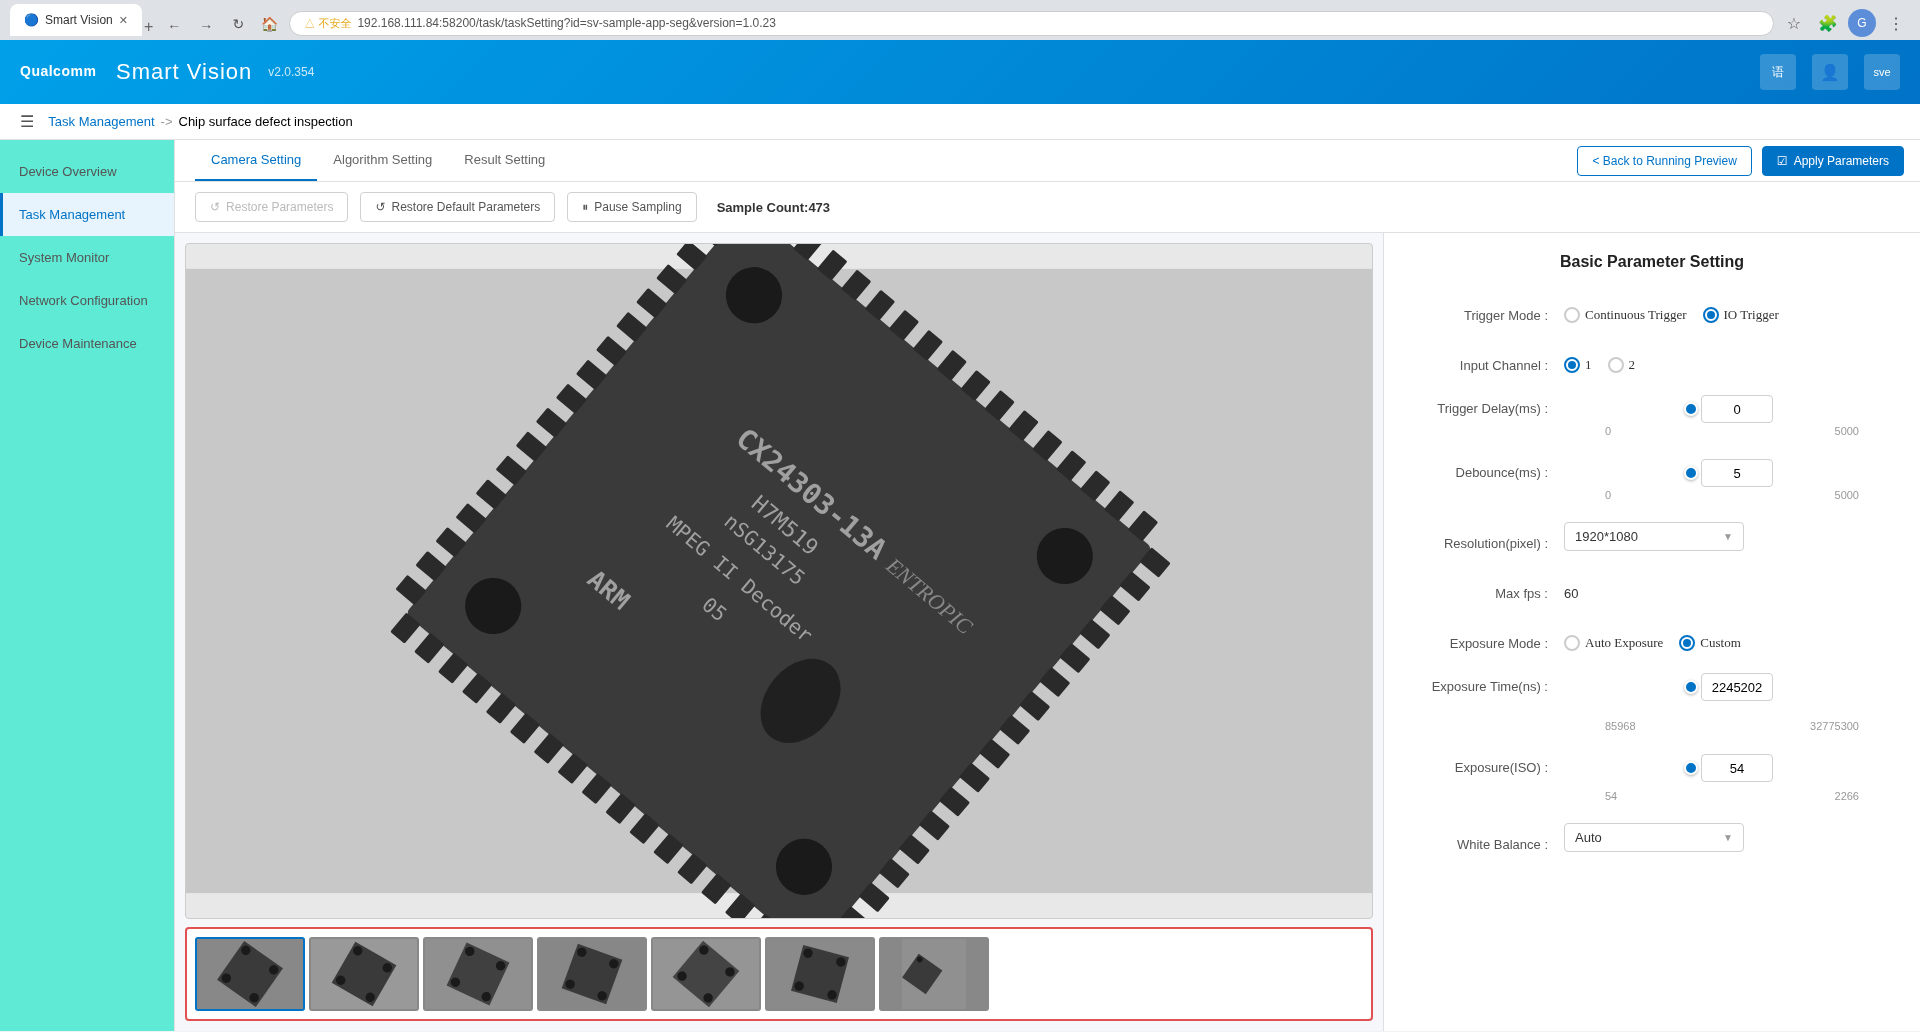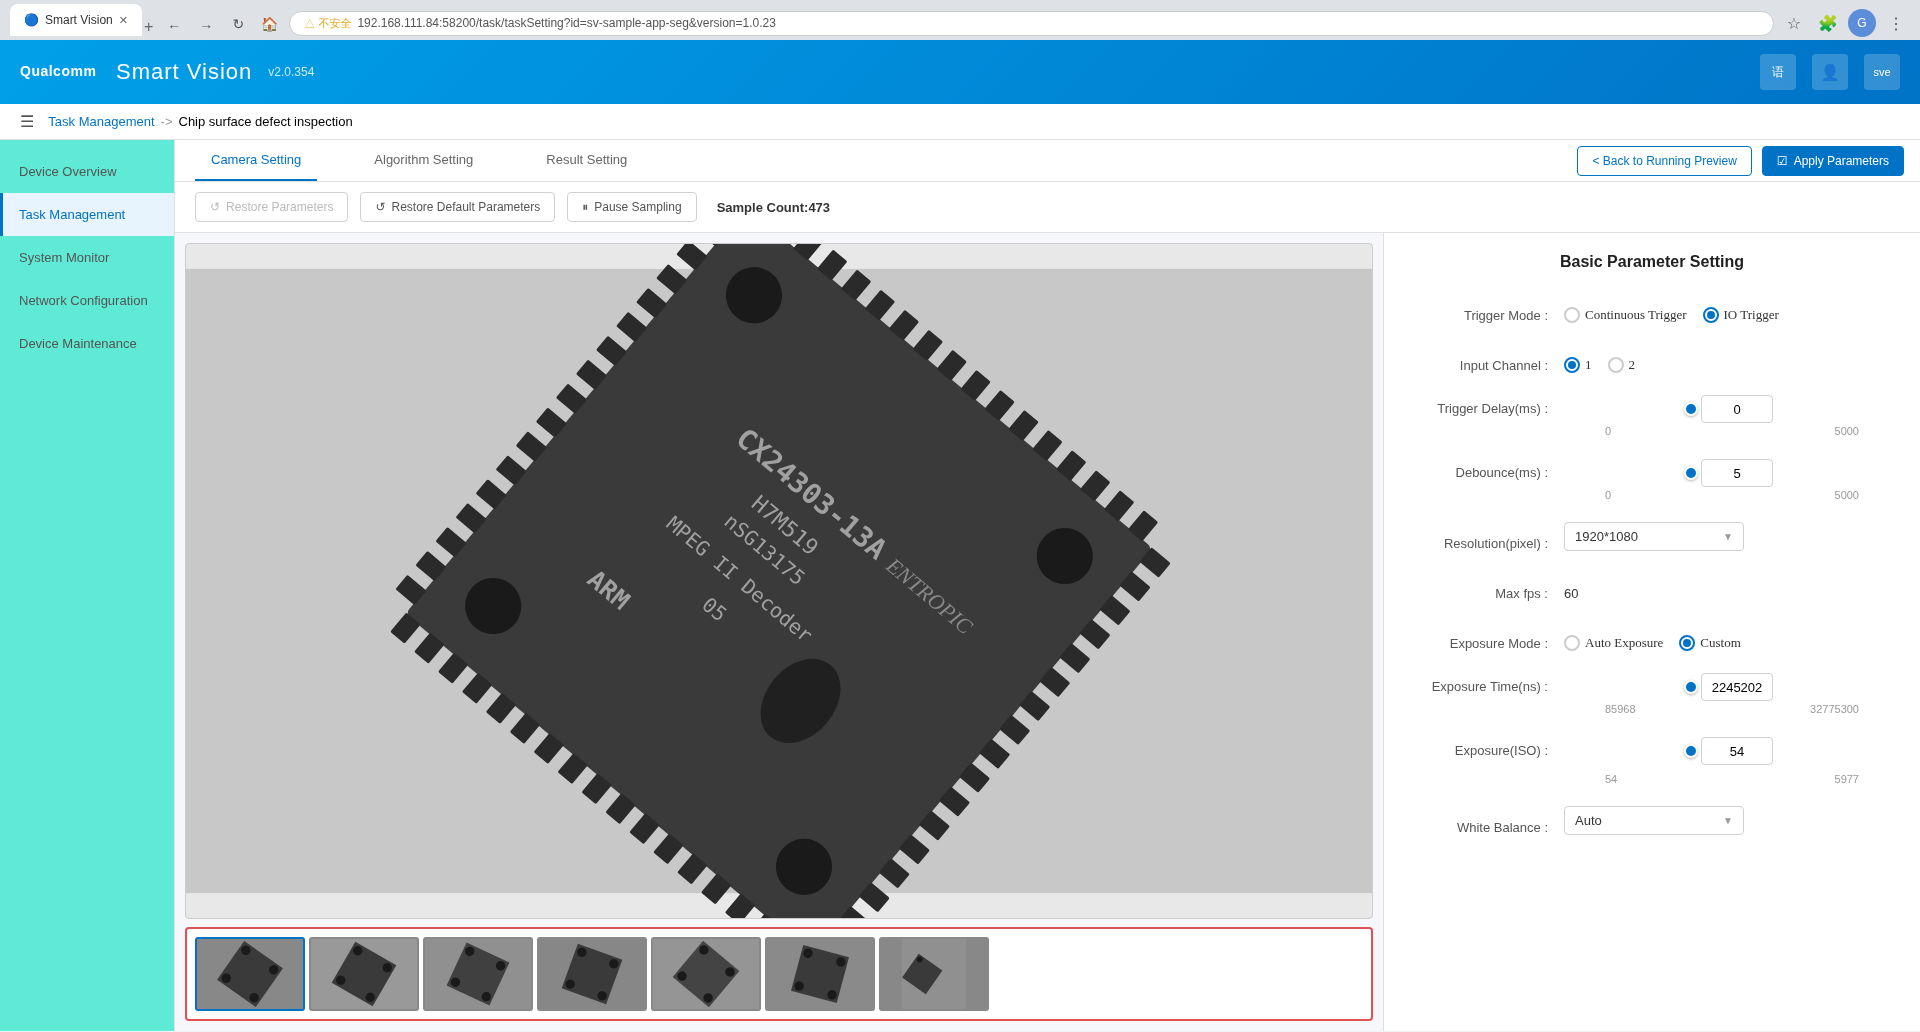--- a/index.html
+++ b/index.html
@@ -39,21 +39,21 @@
 
     
     .sidebar { width: 175px; background: #5eead4; border-right: 1px solid #e0e0e0; padding: 10px 0; flex-shrink: 0; }
     .sidebar-item { padding: 14px 16px; cursor: pointer; font-size: 13px; color: #555; border-left: 3px solid transparent; }
     .sidebar-item.active { color: #0073c7; background: #e8f4fd; border-left-color: #0073c7; font-weight: 500; }
 
     
     .main-content { flex: 1; display: flex; flex-direction: column; overflow: hidden; background: #f5f7fa; }
 
     
-    .tab-bar { background: white; padding: 0 20px; display: flex; align-items: flex-end; border-bottom: 1px solid #e0e0e0; gap: 41px; }
+    .tab-bar { background: white; padding: 0 20px; display: flex; align-items: flex-end; border-bottom: 1px solid #e0e0e0; }
     .tab { padding: 12px 16px; cursor: pointer; font-size: 13px; color: #666; border-bottom: 2px solid transparent; }
     .tab.active { color: #0073c7; border-bottom-color: #0073c7; font-weight: 500; }
     .tab-spacer { flex: 1; }
 
     
     .toolbar { background: white; padding: 10px 20px; display: flex; align-items: center; gap: 12px; border-bottom: 1px solid #e0e0e0; }
     .btn { padding: 7px 14px; border-radius: 4px; border: 1px solid #d0d0d0; background: white; cursor: pointer; font-size: 12px; color: #555; display: flex; align-items: center; gap: 6px; }
     .btn.primary { background: #0073c7; color: white; border-color: #0073c7; }
     .btn.disabled { color: #bbb; cursor: default; }
     .btn-back { background: white; border: 1px solid #0073c7; color: #0073c7; padding: 7px 14px; border-radius: 4px; cursor: pointer; font-size: 12px; }
@@ -504,21 +504,21 @@
             </div>
             <div class="radio-item">
               <div class="radio-dot checked"></div>
               <span>Custom</span>
             </div>
           </div>
         </div>
 
         <div class="param-row" style="align-items:flex-start; padding-top:4px;">
           <div class="param-label" style="padding-top:6px;">Exposure Time(ns) :</div>
-          <div class="param-control" style="flex-direction:column; gap:2px;">
+          <div class="param-control" style="flex-direction:column; gap:19px;">
             <div style="display:flex; align-items:center; gap:10px;">
               <div class="slider-container" style="flex:1;">
                 <div class="slider-track">
                   <div class="slider-fill" style="width:6.5%;"></div>
                   <div class="slider-thumb" style="left:6.5%;"></div>
                 </div>
               </div>
               <input class="slider-input" type="text" value="2245202" style="">
             </div>
             <div class="slider-labels" style="width:calc(100% - 82px);">
@@ -535,21 +535,21 @@
               <div class="slider-container" style="flex:1;">
                 <div class="slider-track">
                   <div class="slider-fill" style="width:0%;"></div>
                   <div class="slider-thumb" style="left:0%;"></div>
                 </div>
               </div>
               <input class="slider-input" type="text" value="54" style="">
             </div>
             <div class="slider-labels" style="width:calc(100% - 82px);">
               <span>54</span>
-              <span>5977</span>
+              <span>2266</span>
             </div>
           </div>
         </div>
 
         <div class="param-row">
           <div class="param-label">White Balance :</div>
           <div class="param-control">
             <div class="dropdown-select" style="width:180px;">
               <span>Auto</span>
               <span class="dropdown-arrow">▼</span>

